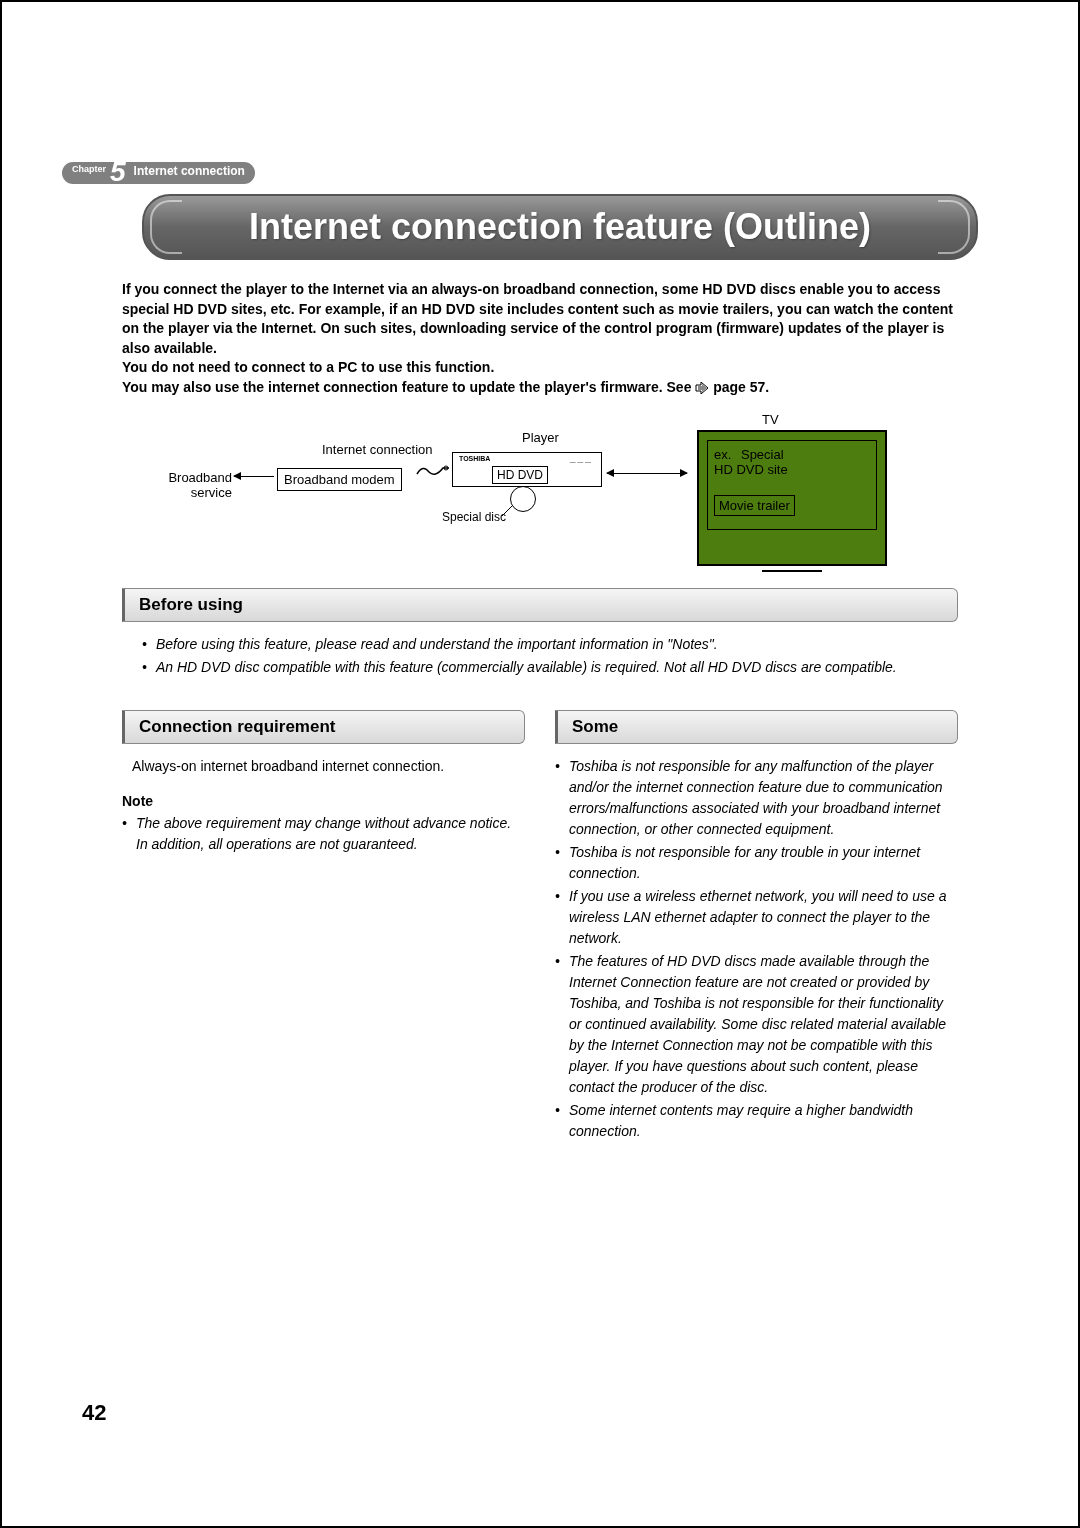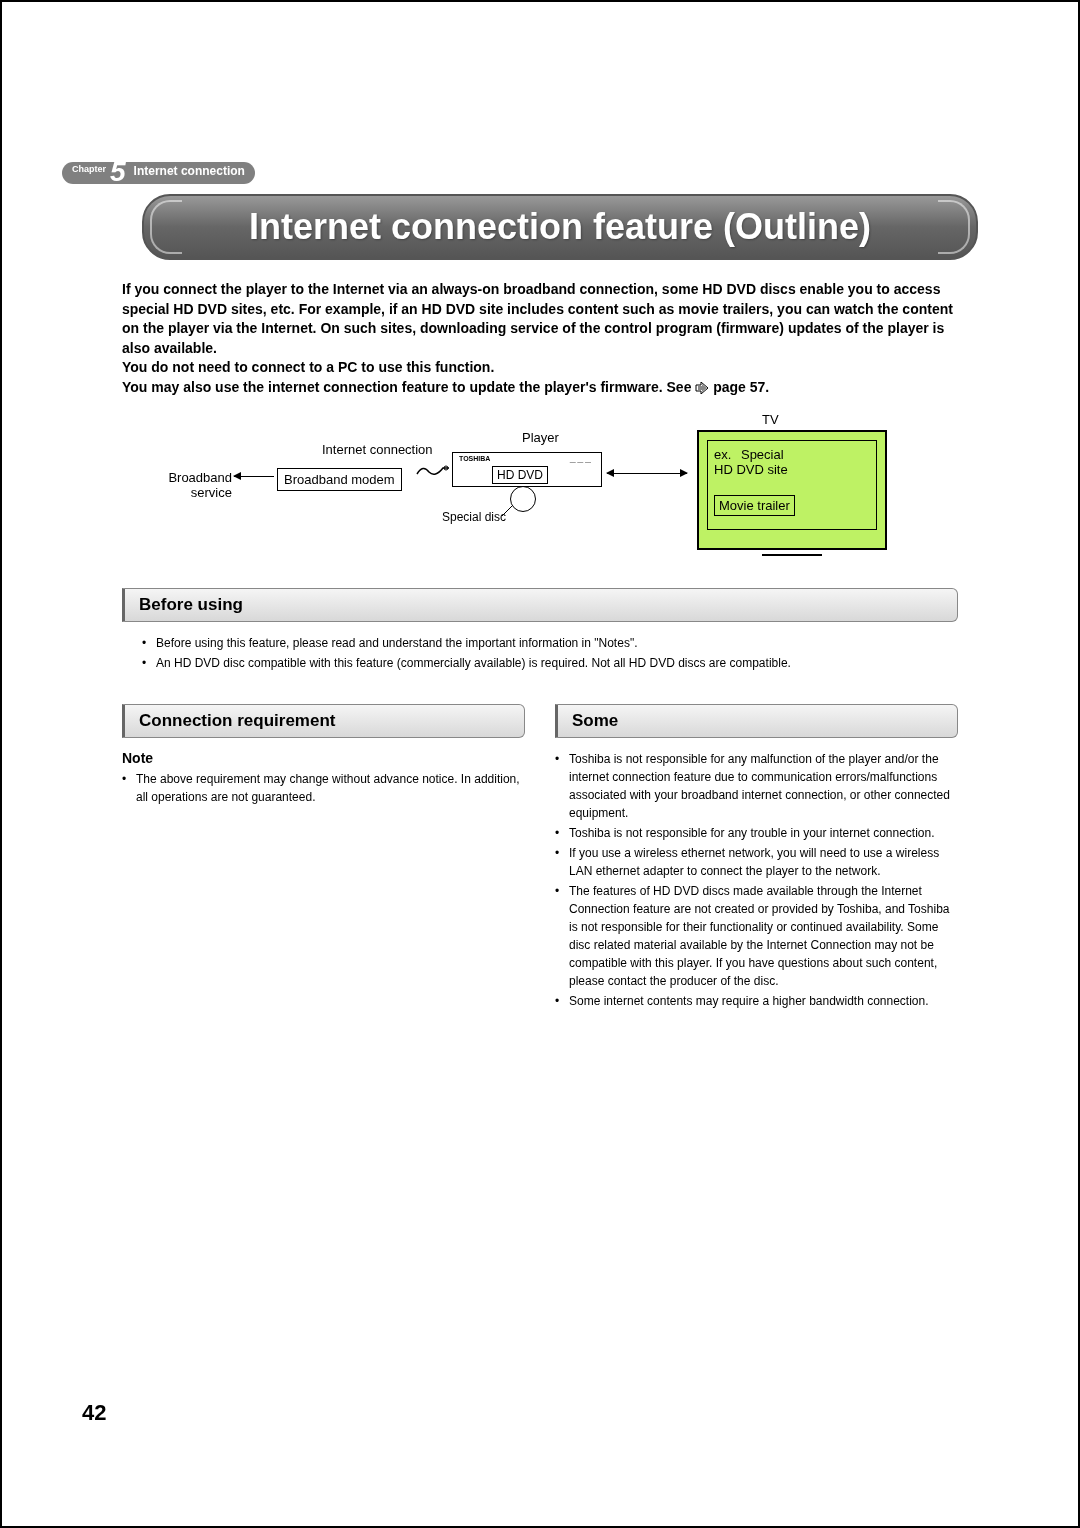--- a/index.html
+++ b/index.html
@@ -98,22 +98,22 @@
       border: 1px solid #000;
       padding: 3px 6px;
       font-size: 13px;
       background: #fff;
       position: absolute;
     }
     .tv-box {
       border: 2px solid #000;
       position: absolute;
       width: 190px;
-      height: 120px;
-      background: #bef264;
+      height: 136px;
+      background: #4d7c0f;
     }
     .tv-inner {
       border: 1px solid #000;
       margin: 8px;
       padding: 6px;
       height: 90px;
       font-size: 13px;
     }
     .tv-inner-box {
       border: 1px solid #000;
@@ -138,22 +138,23 @@
       padding: 6px 14px;
       font-size: 17px;
       font-weight: bold;
       margin: 16px 60px 12px 60px;
     }
     .section-header.half {
       margin-right: 0;
     }
     .bullet-list {
       margin: 0 60px 16px 80px;
-      font-size: 12px;
+      font-size: 14px;
       line-height: 1.5;
+      font-style: italic;
     }
     .bullet-list li {
       list-style: none;
       position: relative;
       padding-left: 14px;
       margin-bottom: 2px;
     }
     .bullet-list li::before {
       content: '•';
       position: absolute;
@@ -299,20 +300,21 @@
 
 <div class="section-header">Before using</div>
 <ul class="bullet-list">
   <li>Before using this feature, please read and understand the important information in "Notes".</li>
   <li>An HD DVD disc compatible with this feature (commercially available) is required. Not all HD DVD discs are compatible.</li>
 </ul>
 
 <div class="two-col">
   <div class="col">
     <div class="section-header half">Connection requirement</div>
+    <p class="plain-text">Always-on internet broadband internet connection.</p>
     <div class="note-label">Note</div>
     <ul class="bullet-list">
       <li>The above requirement may change without advance notice. In addition, all operations are not guaranteed.</li>
     </ul>
   </div>
   <div class="col">
     <div class="section-header half">Some</div>
     <ul class="bullet-list">
       <li>Toshiba is not responsible for any malfunction of the player and/or the internet connection feature due to communication errors/malfunctions associated with your broadband internet connection, or other connected equipment.</li>
       <li>Toshiba is not responsible for any trouble in your internet connection.</li>

